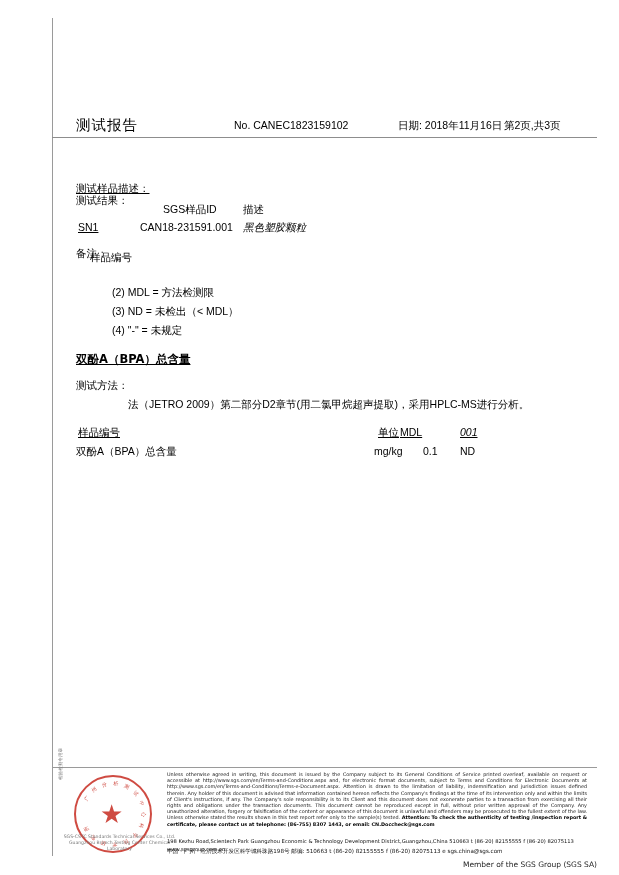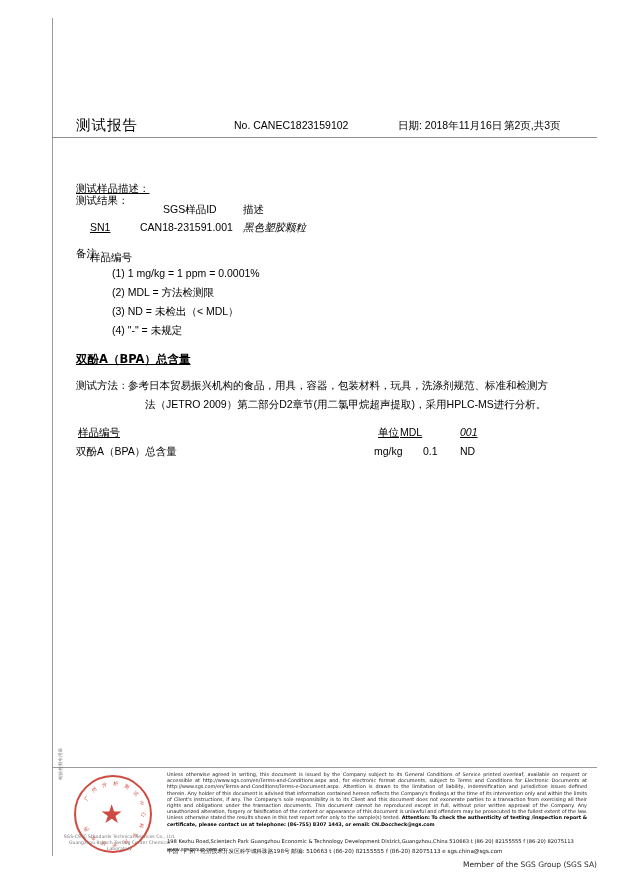--- a/index.html
+++ b/index.html
@@ -109,40 +109,40 @@
     line-height: 15px;
     white-space: pre;
   }
 
   .results-label { left: 76px; top: 153px; margin-top: 40px; }
   .sample-desc { left: 76px; top: 181px; text-decoration: underline; }
 
   .tbl-hdr-1 { left: 90px; top: 202px; margin-top: 48px; }
   .tbl-hdr-2 { left: 163px; top: 202px; }
   .tbl-hdr-3 { left: 243px; top: 202px; }
-  .tbl-r1-1 { left: 90px; top: 220px; text-decoration: underline; }
+  .tbl-r1-1 { left: 78px; top: 220px; text-decoration: underline; }
   .tbl-r1-2 { left: 140px; top: 220px; }
   .tbl-r1-3 { left: 243px; top: 220px; font-style: italic; }
 
   .notes-label { left: 76px; top: 246px; }
   .note1 { left: 112px; top: 266px; }
   .note2 { left: 112px; top: 285px; }
   .note3 { left: 112px; top: 304px; }
   .note4 { left: 112px; top: 323px; }
 
   .section-title {
     left: 76px; top: 352px;
     font-size: 11.5px;
     font-weight: bold;
     text-decoration: underline;
     font-family: "DejaVu Sans", sans-serif;
   }
   .method-label { left: 76px; top: 378px; }
   .method-l1 { left: 128px; top: 378px; }
-  .method-l2 { left: 128px; top: 397px; margin-left: 17px; }
+  .method-l2 { left: 128px; top: 397px; }
 
   .res-hdr-item { left: 78px; top: 425px; text-decoration: underline; }
   .res-hdr-unit { left: 378px; top: 425px; text-decoration: underline; }
   .res-hdr-mdl { left: 400px; top: 425px; text-decoration: underline; }
   .res-hdr-001 { left: 460px; top: 425px; text-decoration: underline; font-style: italic; }
 
   .res-row-name { left: 76px; top: 444px; }
   .res-row-unit { left: 374px; top: 444px; }
   .res-row-mdl  { left: 423px; top: 444px; }
   .res-row-val  { left: 460px; top: 444px; }
@@ -287,28 +287,26 @@
   <div class="t sample-desc">测试样品描述：</div>
 
   <div class="t tbl-hdr-1">样品编号</div>
   <div class="t tbl-hdr-2">SGS样品ID</div>
   <div class="t tbl-hdr-3">描述</div>
   <div class="t tbl-r1-1">SN1</div>
   <div class="t tbl-r1-2">CAN18-231591.001</div>
   <div class="t tbl-r1-3">黑色塑胶颗粒</div>
 
   <div class="t notes-label">备注：</div>
-  <div class="t note1">(1) 1 mg/kg = 1 ppm = 0.0001%</div>
   <div class="t note2">(2) MDL = 方法检测限</div>
   <div class="t note3">(3) ND = 未检出（&lt; MDL）</div>
   <div class="t note4">(4) "-" = 未规定</div>
 
   <div class="t section-title">双酚A（BPA）总含量</div>
   <div class="t method-label">测试方法：</div>
-  <div class="t method-l1">参考日本贸易振兴机构的食品，用具，容器，包装材料，玩具，洗涤剂规范、标准和检测方</div>
   <div class="t method-l2">法（JETRO 2009）第二部分D2章节(用二氯甲烷超声提取)，采用HPLC-MS进行分析。</div>
 
   <div class="t res-hdr-item">样品编号</div>
   <div class="t res-hdr-unit">单位</div>
   <div class="t res-hdr-mdl">MDL</div>
   <div class="t res-hdr-001">001</div>
 
   <div class="t res-row-name">双酚A（BPA）总含量</div>
   <div class="t res-row-unit">mg/kg</div>
   <div class="t res-row-mdl">0.1</div>

